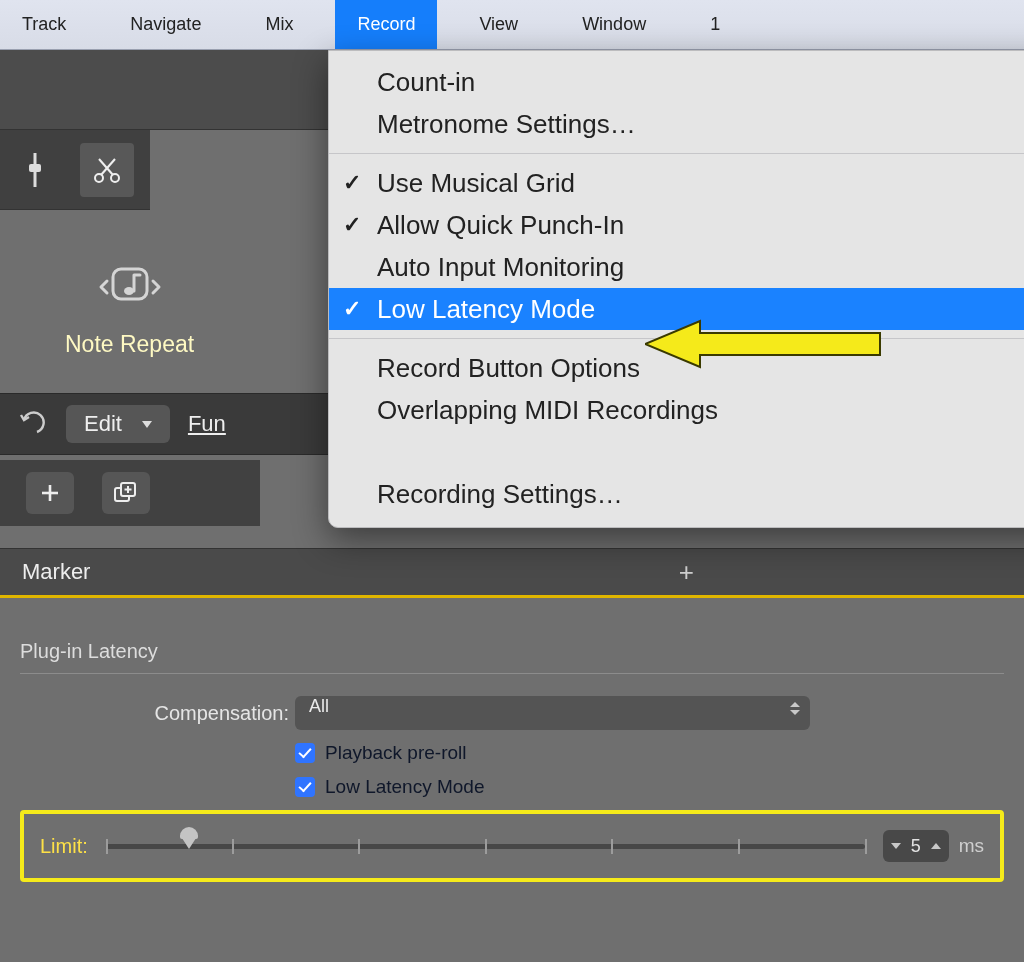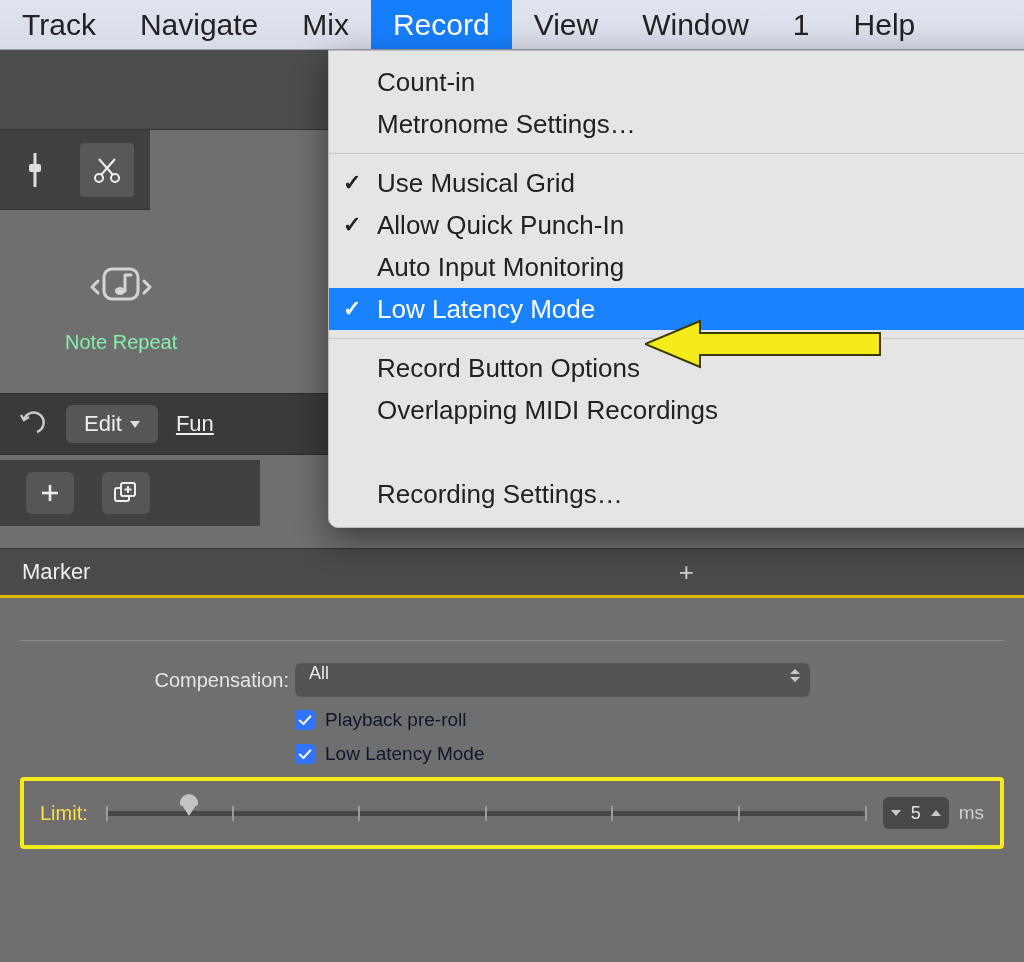--- a/index.html
+++ b/index.html
@@ -12,24 +12,25 @@
     position: relative;
     color: #222;
   }
 
   
   .menubar {
     background: linear-gradient(#e0e4ef,#d8dce7);
     height: 50px;
     display: flex;
     align-items: center;
-    font-size: 30px;
+    font-size: 18px;
     border-bottom: 1px solid #9aa0b0;
     position: relative;
     z-index: 20;
+    gap: 20px;
   }
   .menubar .mi {
     padding: 0 22px;
     height: 100%;
     display: flex;
     align-items: center;
     cursor: default;
   }
   .menubar .mi.active {
     background: #157efb;
@@ -123,23 +124,23 @@
     color: #eee;
   }
   .toolbtn.lightbg { background:#585858; border-radius:4px; }
 
   
   .noterepeat {
     position: absolute;
     top: 255px;
     left: 65px;
     text-align: center;
-    color: #86efac;
+    color: #fef9c3;
     z-index: 2;
-    font-size: 20px;
+    font-size: 23px;
   }
   .noterepeat .glyph {
     margin: 0 auto 16px;
     width: 70px; height: 60px;
     display:flex; align-items:center; justify-content:center;
   }
 
   .splitlabel {
     position: absolute;
     top: 338px;
@@ -165,21 +166,21 @@
     gap: 18px;
     padding-left: 14px;
     z-index: 2;
   }
   .pillbtn {
     background:#565656;
     color:#eee;
     padding: 6px 18px;
     border-radius: 6px;
     font-size: 22px;
-    display:flex; align-items:center; gap:8px;
+    display:flex; align-items:center; gap:20px;
   }
   .pillbtn .chev {
     border-top: 7px solid #ddd;
     border-left: 5px solid transparent;
     border-right: 5px solid transparent;
   }
   .circlebtn {
     width:34px; height:34px;
     color:#ccc;
     display:flex; align-items:center; justify-content:center;
@@ -372,21 +373,20 @@
 <body>
 
 <div class="menubar">
   <div class="mi">Track</div>
   <div class="mi">Navigate</div>
   <div class="mi">Mix</div>
   <div class="mi active">Record</div>
   <div class="mi">View</div>
   <div class="mi">Window</div>
   <div class="mi">1</div>
-  <div class="mi">Help</div>
 </div>
 
 <div class="darkchrome">
   <div class="topstrip"></div>
 </div>
 
 <div class="toolrow1">
   <div class="toolbtn">
     <svg width="22" height="38" viewBox="0 0 22 38">
       <line x1="11" y1="2" x2="11" y2="36" stroke="#ddd" stroke-width="3"></line>
@@ -448,20 +448,21 @@
     </svg>
   </div>
 </div>
 
 <div class="markerstrip">
   <span>Marker</span>
   <span class="plusright">+</span>
 </div>
 
 <div class="panel">
+  <h4>Plug-in Latency</h4>
   <div class="hr"></div>
 
   <div class="field">
     <div class="label">Compensation:</div>
     <div class="select">
       <span>All</span>
       <div class="updown">
         <span class="u"></span>
           <span class="d"></span>
       </div>

